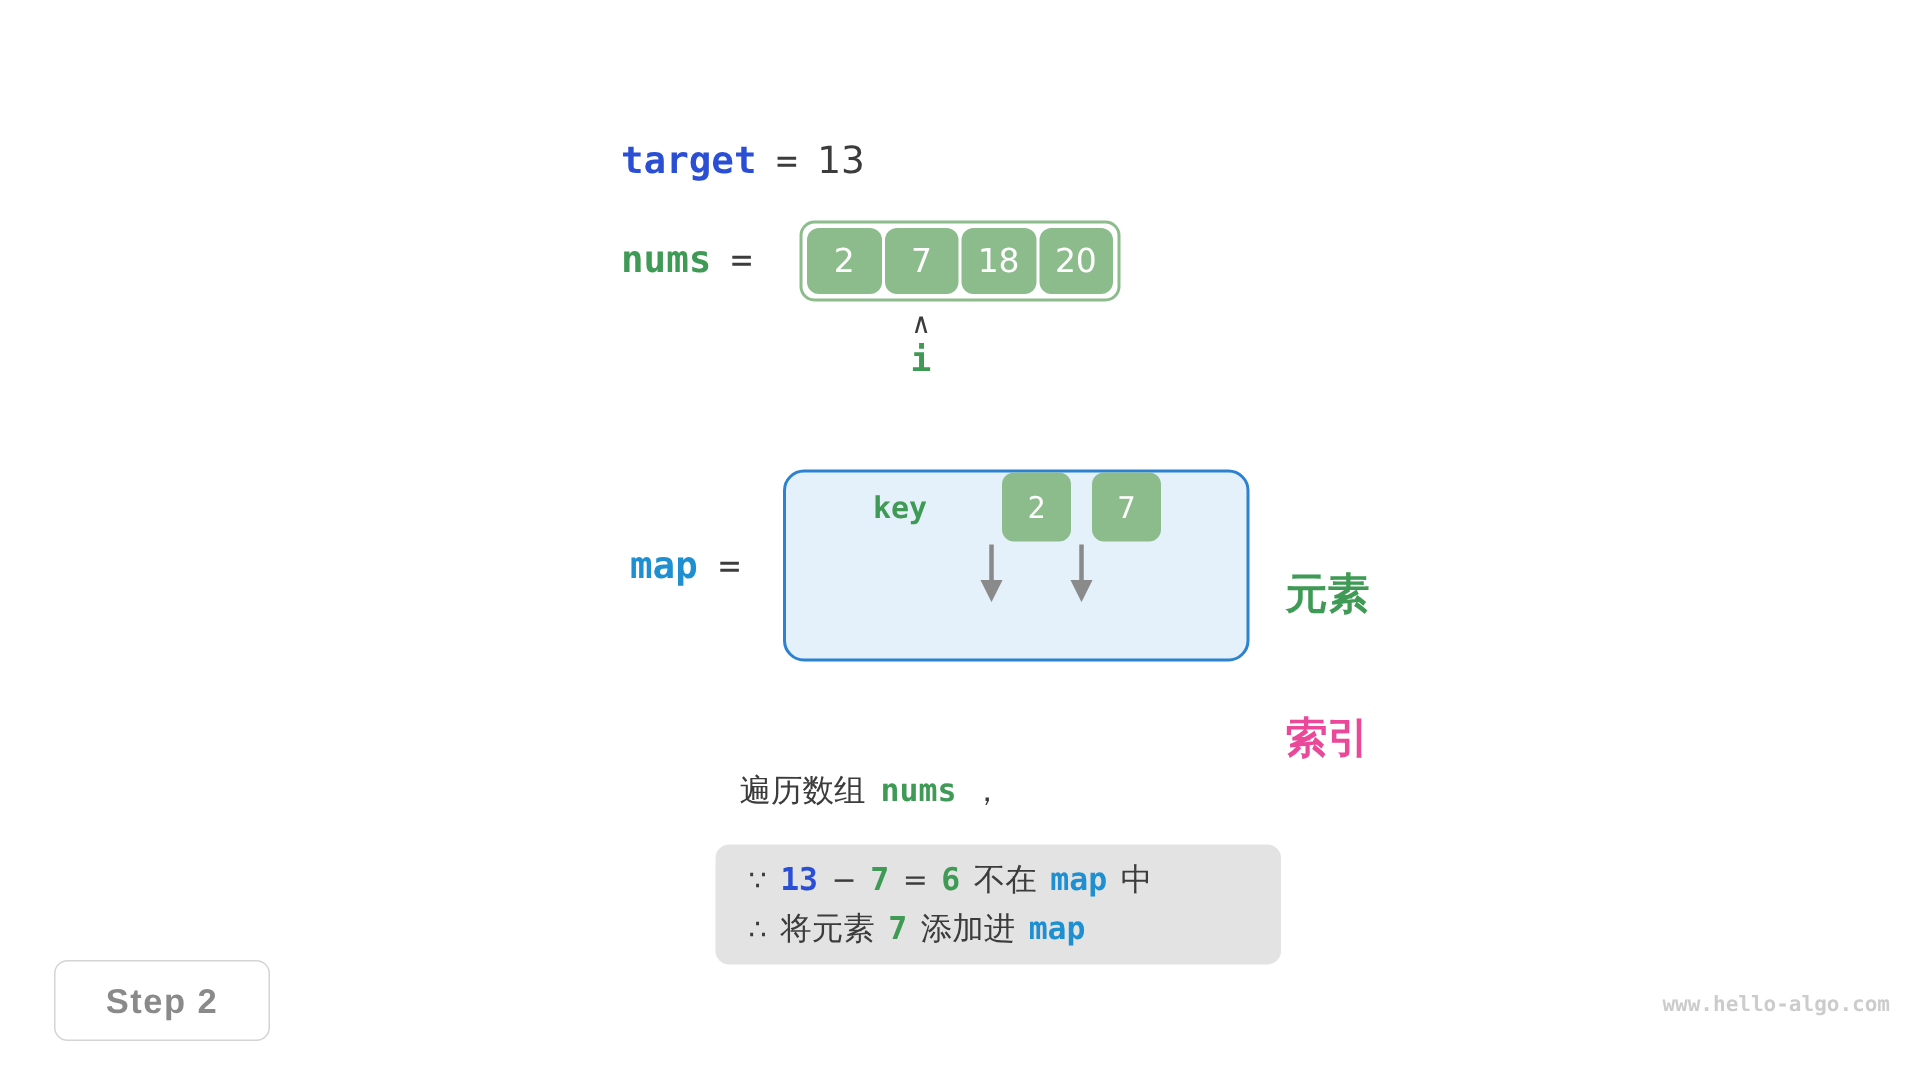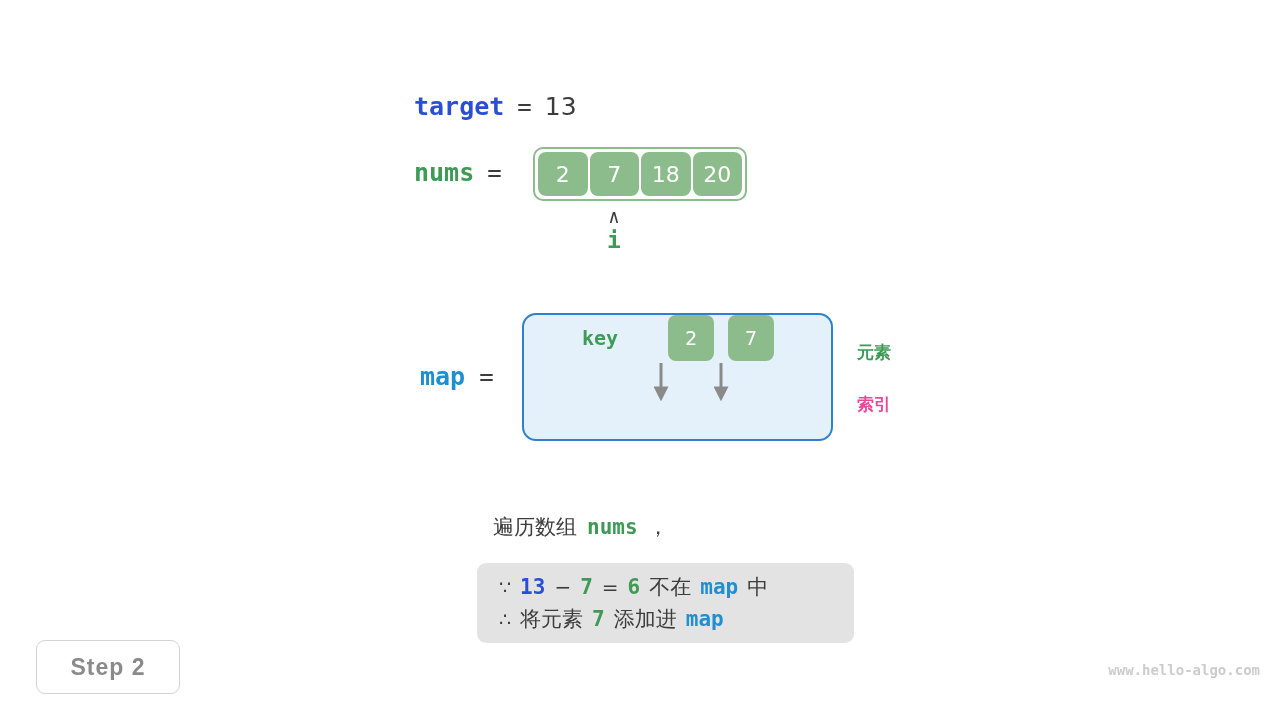--- a/index.html
+++ b/index.html
@@ -214,22 +214,23 @@
     position: absolute;
     left: 857px;
     top: 334px;
     display: flex;
     flex-direction: column;
     gap: 16px;
   }
   #side-annotations .anno {
     font-family: "DejaVu Sans", sans-serif;
     font-weight: bold;
-    font-size: 17px;
+    font-size: 28px;
     line-height: 36px;
+    margin-top: 44px;
   }
   #side-annotations .anno-element { color: #3f9a55; }
   #side-annotations .anno-index { color: #ec4899; }
 
   
   #caption-line {
     position: absolute;
     left: 493px;
     top: 513px;
     font-family: "DejaVu Sans", sans-serif;

